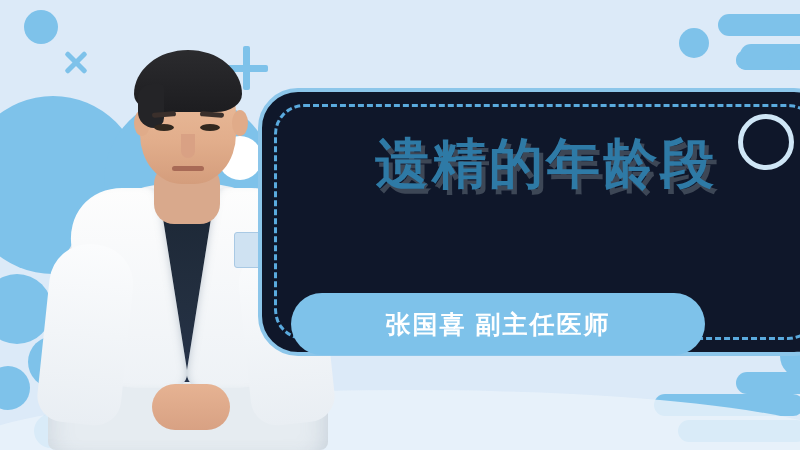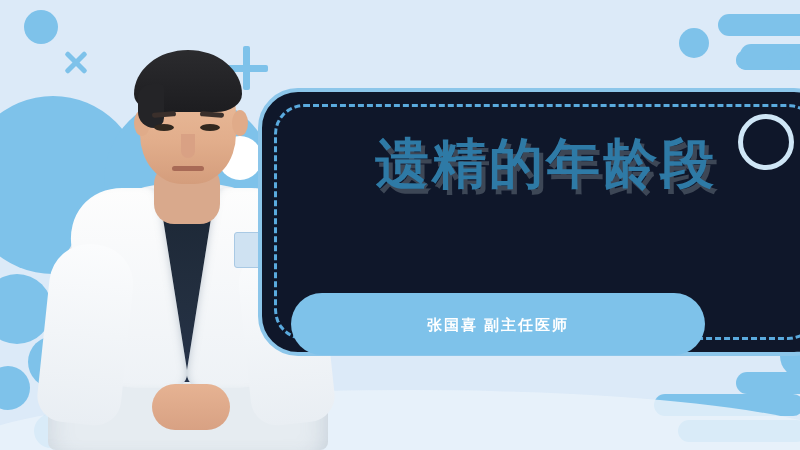--- a/index.html
+++ b/index.html
@@ -216,21 +216,21 @@
     border-radius: 34px;
     color: #ffffff;
     text-align: center;
     display: flex;
     flex-direction: column;
     justify-content: center;
     box-sizing: border-box;
     padding-top: 1px;
   }
   #info-pill .line1 {
-    font-size: 15px;
+    font-size: 25px;
     font-weight: bold;
     letter-spacing: 2px;
     line-height: 25px;
   }
   #info-pill .line2 {
     font-size: 18px;
     font-weight: bold;
     letter-spacing: 1px;
     line-height: 25px;
   }

